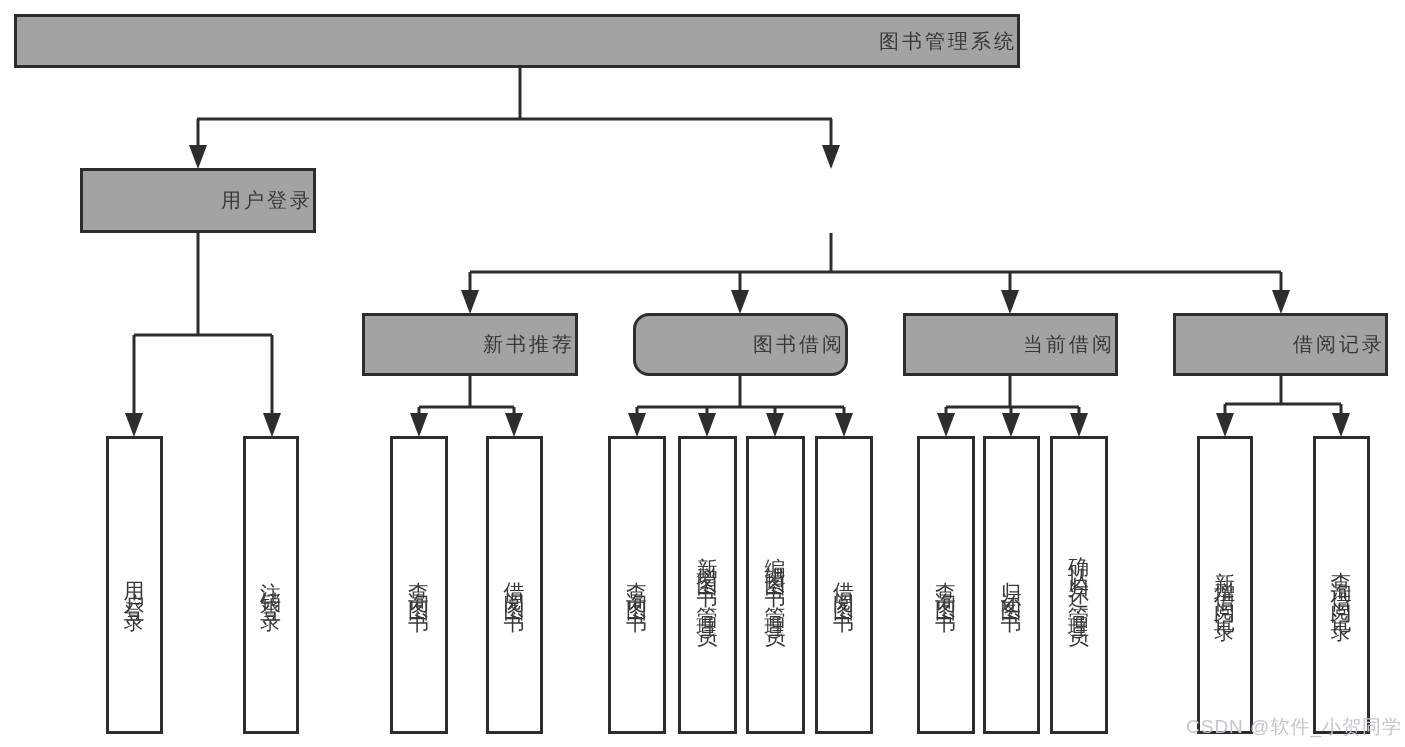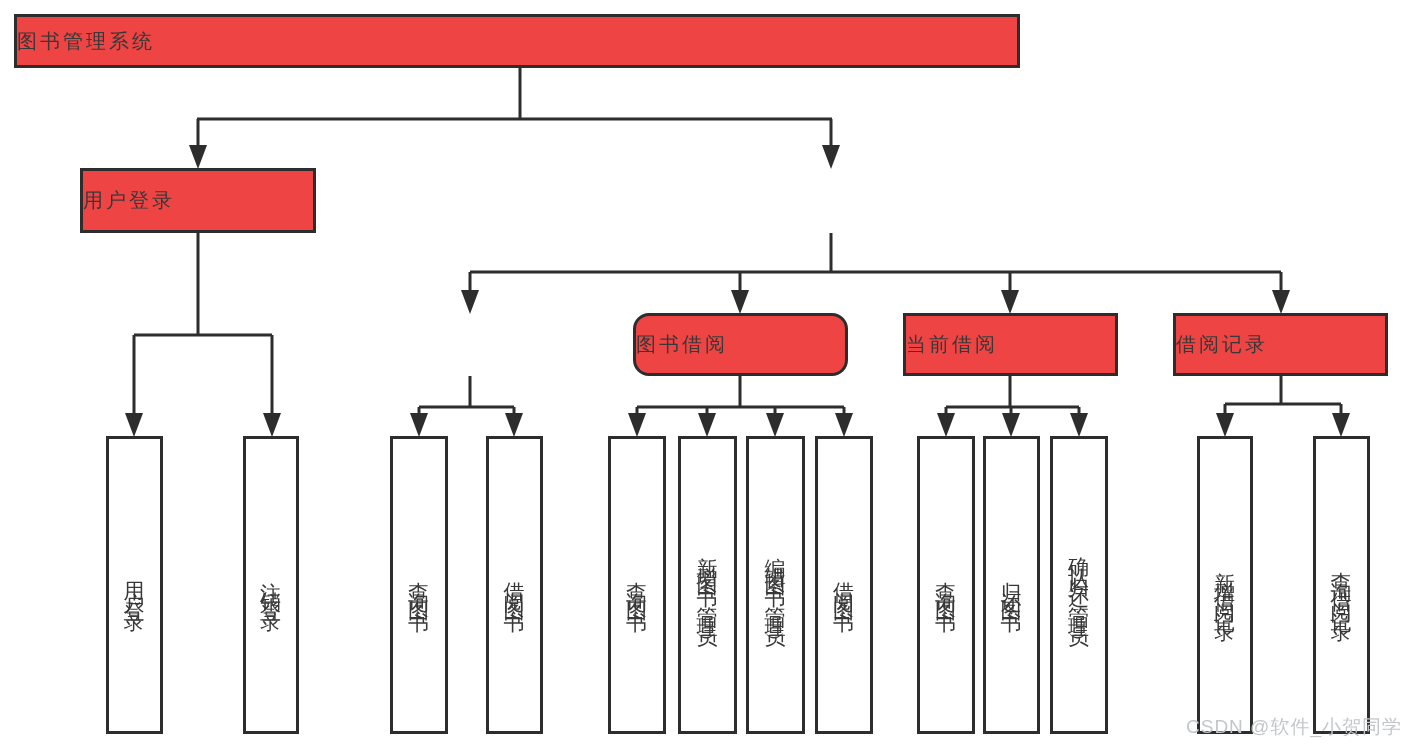--- a/index.html
+++ b/index.html
@@ -17,22 +17,22 @@
     font-family:"Liberation Sans","DejaVu Sans",sans-serif;
     color:var(--text);
   }
   #connectors{position:absolute;left:0;top:0;width:1405px;height:747px;}
   #connectors path{stroke:var(--line);stroke-width:3;fill:none;}
   #connectors polygon{fill:var(--line);stroke:none;}
   .node{
     position:absolute;
     box-sizing:border-box;
     border:3px solid var(--line);
-    background:#ef4444;
-    display:flex;align-items:center;justify-content:flex-start;
+    background:#a3a3a3;
+    display:flex;align-items:center;justify-content:flex-end;
     font-size:20px;letter-spacing:3px;
     white-space:nowrap;
   }
   .vnode{
     position:absolute;
     box-sizing:border-box;
     border:3px solid var(--line);
     background:#fff;
     display:flex;align-items:center;justify-content:center;
   }
@@ -121,20 +121,23 @@
   </svg>
 
   <div class="node" style="left:14px;top:14px;width:1006px;height:54px;">
     <span>图书管理系统</span>
   </div>
 
   <div class="node" style="left:80px;top:168px;width:236px;height:65px;">
     <span>用户登录</span>
   </div>
 
+  <div class="node" style="left:362px;top:313px;width:216px;height:63px;">
+    <span>新书推荐</span>
+  </div>
   <div class="node" style="left:633px;top:313px;width:215px;height:63px;border-radius:16px;">
     <span>图书借阅</span>
   </div>
   <div class="node" style="left:1173px;top:313px;width:215px;height:63px;">
     <span>借阅记录</span>
   </div>
   <div class="node" style="left:903px;top:313px;width:215px;height:63px;">
     <span>当前借阅</span>
   </div>
 

